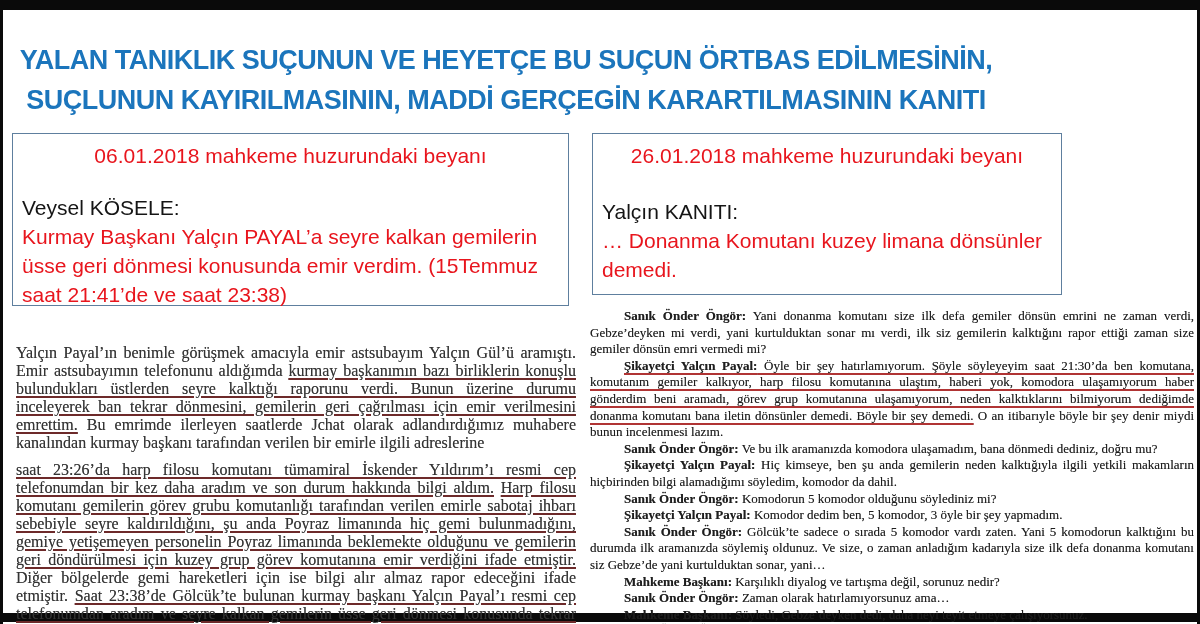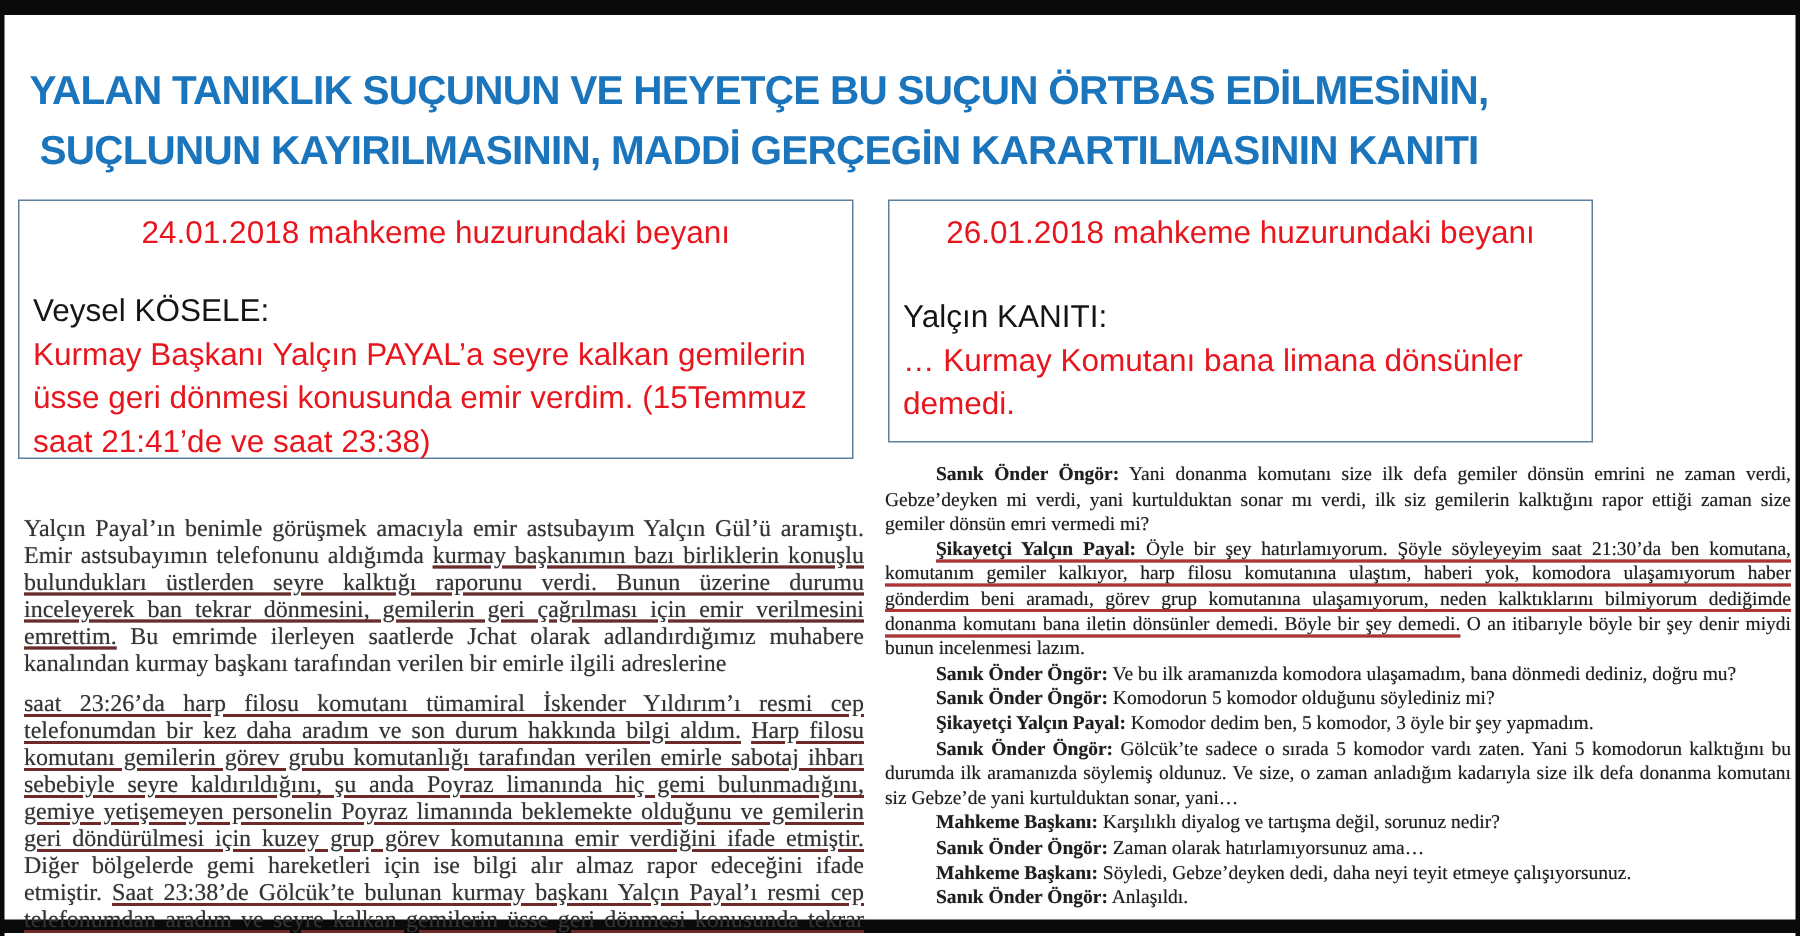--- a/index.html
+++ b/index.html
@@ -77,44 +77,45 @@
 <div class="frame-bottom"></div>
 <div class="frame-left"></div>
 <div class="frame-right"></div>
 
 <div class="main-title">
   <div>YALAN TANIKLIK SUÇUNUN VE HEYETÇE BU SUÇUN ÖRTBAS EDİLMESİNİN,</div>
   <div>SUÇLUNUN KAYIRILMASININ, MADDİ GERÇEGİN KARARTILMASININ KANITI</div>
 </div>
 
 <div class="testimony-box box-left">
-  <div class="box-header">24.01.2018 mahkeme huzurundaki beyanı</div>
+  <div class="box-header">06.01.2018 mahkeme huzurundaki beyanı</div>
   <div class="box-speaker">Veysel KÖSELE:</div>
   <div class="box-statement">Kurmay Başkanı Yalçın PAYAL’a seyre kalkan gemilerin üsse geri dönmesi konusunda emir verdim. (15Temmuz saat 21:41’de ve saat 23:38)</div>
 </div>
 
 <div class="testimony-box box-right">
   <div class="box-header">26.01.2018 mahkeme huzurundaki beyanı</div>
   <div class="box-speaker">Yalçın KANITI:</div>
-  <div class="box-statement">… Kurmay Komutanı bana limana dönsünler demedi.</div>
+  <div class="box-statement">… Donanma Komutanı kuzey limana dönsünler demedi.</div>
 </div>
 
 <div class="scan scan-left">
   <div id="left-doc-paragraphs">
       <p><span>Yalçın Payal’ın benimle görüşmek amacıyla emir astsubayım Yalçın Gül’ü aramıştı. Emir astsubayımın telefonunu aldığımda </span><span class="u-left">kurmay başkanımın bazı birliklerin konuşlu bulundukları üstlerden seyre kalktığı raporunu verdi. Bunun üzerine durumu inceleyerek ban tekrar dönmesini, gemilerin geri çağrılması için emir verilmesini emrettim.</span><span> Bu emrimde ilerleyen saatlerde Jchat olarak adlandırdığımız muhabere kanalından kurmay başkanı tarafından verilen bir emirle ilgili adreslerine</span></p>
       <p><span class="u-left">saat 23:26’da harp filosu komutanı tümamiral İskender Yıldırım’ı resmi cep telefonumdan bir kez daha aradım ve son durum hakkında bilgi aldım.</span><span> </span><span class="u-left">Harp filosu komutanı gemilerin görev grubu komutanlığı tarafından verilen emirle sabotaj ihbarı sebebiyle seyre kaldırıldığını, şu anda Poyraz limanında hiç gemi bulunmadığını, gemiye yetişemeyen personelin Poyraz limanında beklemekte olduğunu ve gemilerin geri döndürülmesi için kuzey grup görev komutanına emir verdiğini ifade etmiştir.</span><span> Diğer bölgelerde gemi hareketleri için ise bilgi alır almaz rapor edeceğini ifade etmiştir. </span><span class="u-left">Saat 23:38’de Gölcük’te bulunan kurmay başkanı Yalçın Payal’ı resmi cep telefonumdan aradım ve seyre kalkan gemilerin üsse geri dönmesi konusunda tekrar emir verdim.</span><span> Bu görüşmeyi yaparken kendisinin o anda Gölcük ana üst komutanı olan Hayrettin İmren tarafından merkez komutanlığına götürülmekte</span></p>
     </div>
   <div class="faded-cut">… verdiğini ifade etmesi üzerine onun vereceği emirlere</div>
 </div>
 
 <div class="scan scan-right">
   <div id="right-doc-lines">
       <p><b>Sanık Önder Öngör:</b><span> Yani donanma komutanı size ilk defa gemiler dönsün emrini ne zaman verdi, Gebze’deyken mi verdi, yani kurtulduktan sonar mı verdi, ilk siz gemilerin kalktığını rapor ettiği zaman size gemiler dönsün emri vermedi mi?</span></p>
       <p><b class="u-right">Şikayetçi Yalçın Payal:</b><span class="u-right"> Öyle bir şey hatırlamıyorum. Şöyle söyleyeyim saat 21:30’da ben komutana, komutanım gemiler kalkıyor, harp filosu komutanına ulaştım, haberi yok, komodora ulaşamıyorum haber gönderdim beni aramadı, görev grup komutanına ulaşamıyorum, neden kalktıklarını bilmiyorum dediğimde donanma komutanı bana iletin dönsünler demedi. Böyle bir şey demedi.</span><span> O an itibarıyle böyle bir şey denir miydi bunun incelenmesi lazım.</span></p>
       <p><b>Sanık Önder Öngör:</b><span> Ve bu ilk aramanızda komodora ulaşamadım, bana dönmedi dediniz, doğru mu?</span></p>
+      <p><b>Şikayetçi Yalçın Payal:</b><span> Hiç kimseye, ben şu anda gemilerin neden kalktığıyla ilgili yetkili makamların hiçbirinden bilgi alamadığımı söyledim, komodor da dahil.</span></p>
       <p><b>Sanık Önder Öngör:</b><span> Komodorun 5 komodor olduğunu söylediniz mi?</span></p>
       <p><b>Şikayetçi Yalçın Payal:</b><span> Komodor dedim ben, 5 komodor, 3 öyle bir şey yapmadım.</span></p>
       <p><b>Sanık Önder Öngör:</b><span> Gölcük’te sadece o sırada 5 komodor vardı zaten. Yani 5 komodorun kalktığını bu durumda ilk aramanızda söylemiş oldunuz. Ve size, o zaman anladığım kadarıyla size ilk defa donanma komutanı siz Gebze’de yani kurtulduktan sonar, yani…</span></p>
       <p><b>Mahkeme Başkanı:</b><span> Karşılıklı diyalog ve tartışma değil, sorunuz nedir?</span></p>
       <p><b>Sanık Önder Öngör:</b><span> Zaman olarak hatırlamıyorsunuz ama…</span></p>
       <p><b>Mahkeme Başkanı:</b><span> Söyledi, Gebze’deyken dedi, daha neyi teyit etmeye çalışıyorsunuz.</span></p>
       <p><b>Sanık Önder Öngör:</b><span> Anlaşıldı.</span></p>
     </div>
 </div>
 

